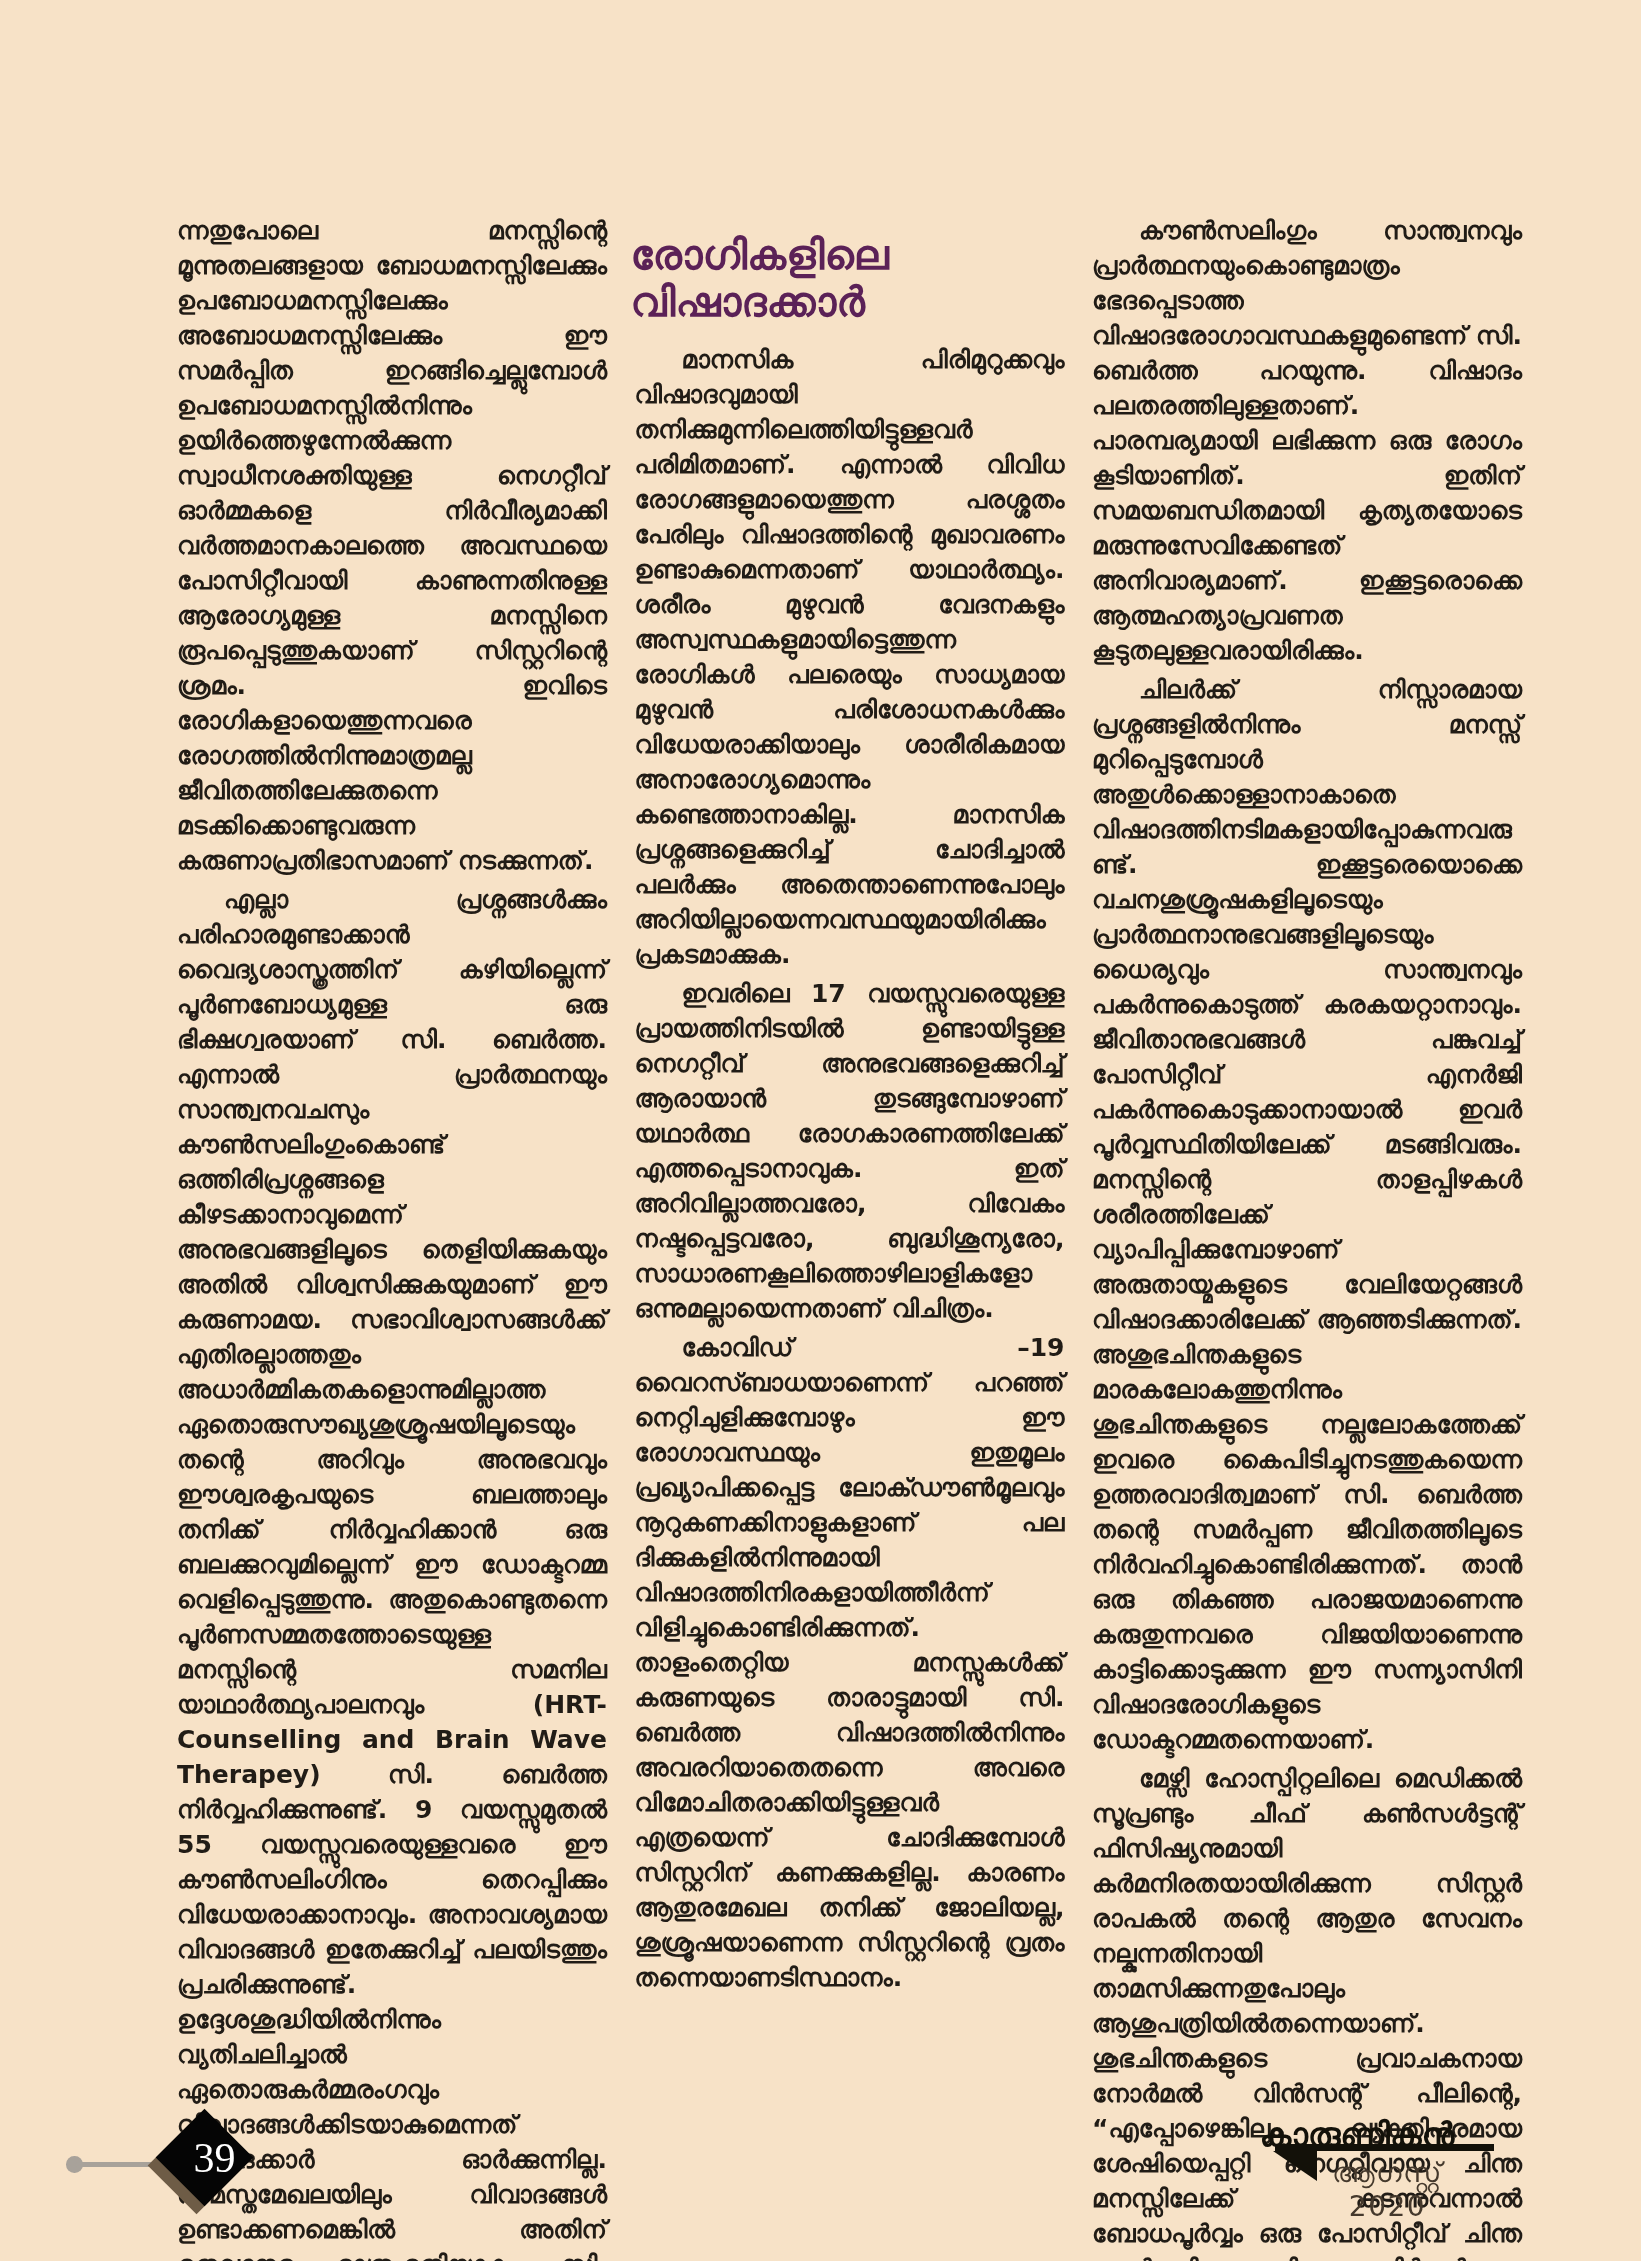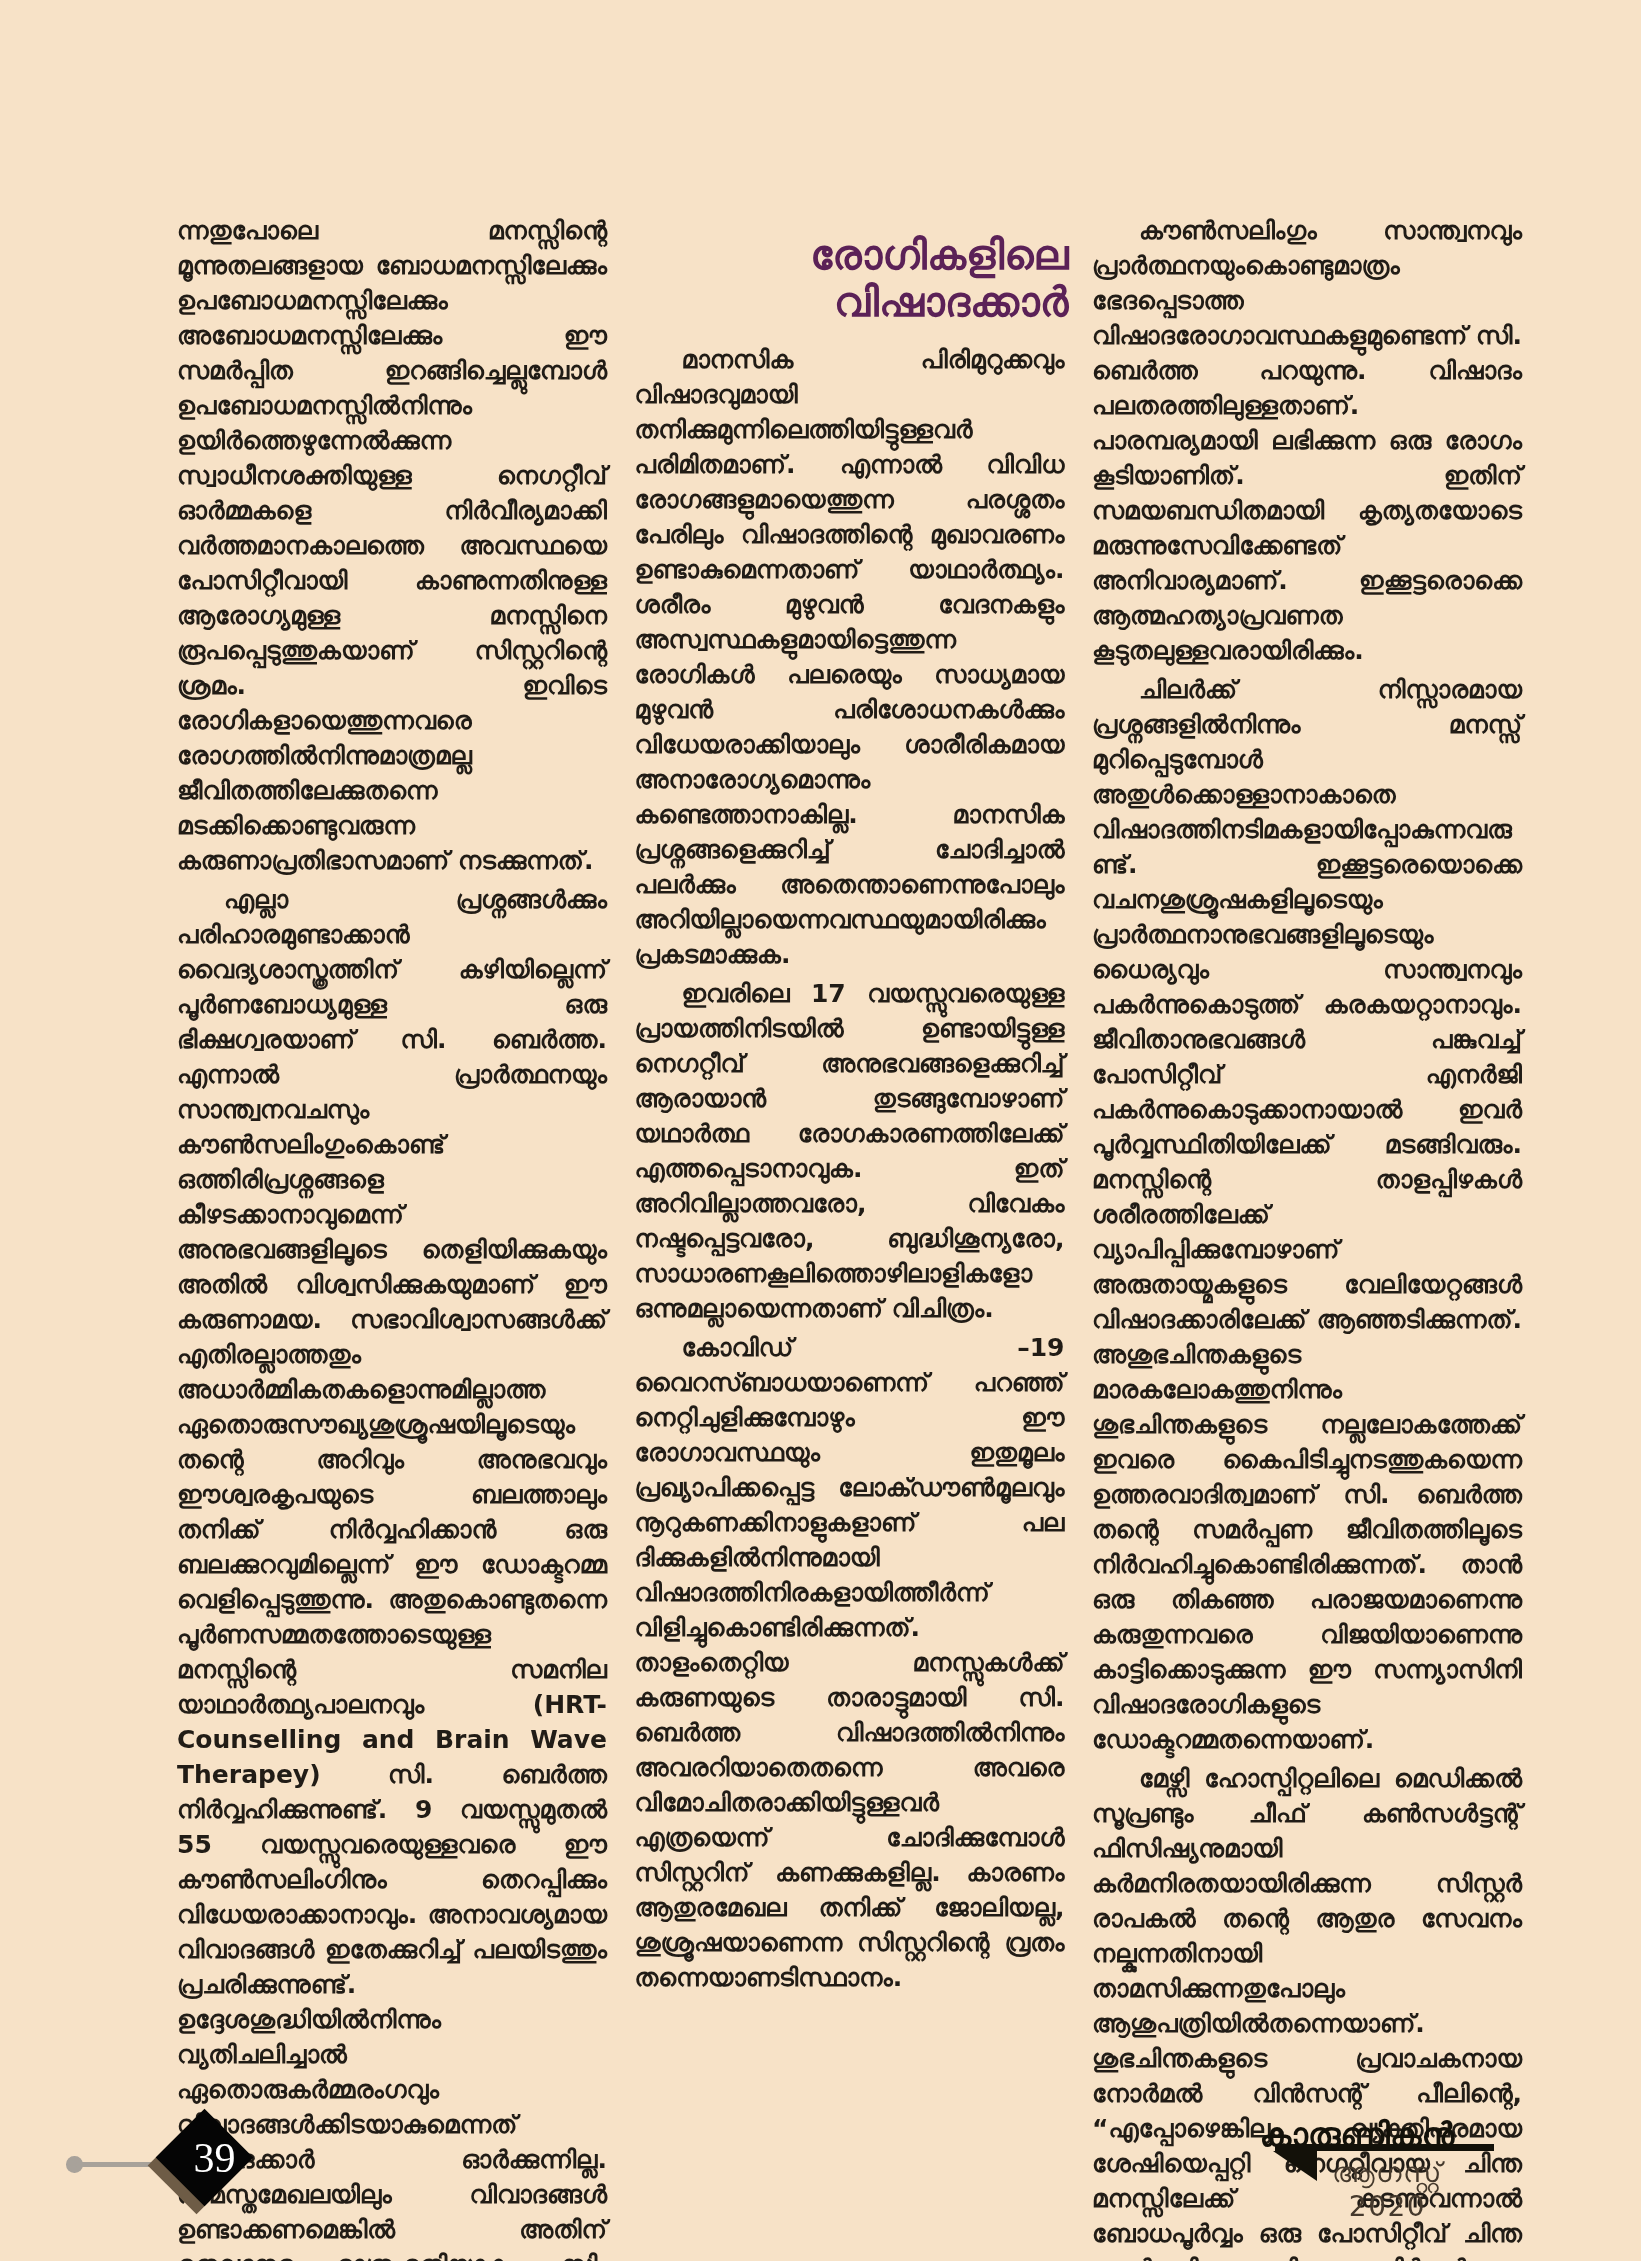--- a/index.html
+++ b/index.html
@@ -19,21 +19,21 @@
     color:#211c16;
     text-align:justify;
   }
   .para{margin:4px;word-break:break-word;font-weight:bold;}
   .para.indent{text-indent:47px;}
   .heading{
     margin:22.5px 0 16.5px 0;
     font-size:41px;line-height:47px;font-weight:bold;
     color:#5b2157;
     white-space:pre-line;
-    text-align:right;
+    text-align:left;
   }
   
   .pin-line{
     position:absolute;left:75px;top:2162px;width:104px;height:5.3px;
     background:#a8a29a;border-radius:3px;
   }
   .pin-head{
     position:absolute;left:66px;top:2156px;width:16.5px;height:16.5px;
     background:#a8a29a;border-radius:50%;
   }

